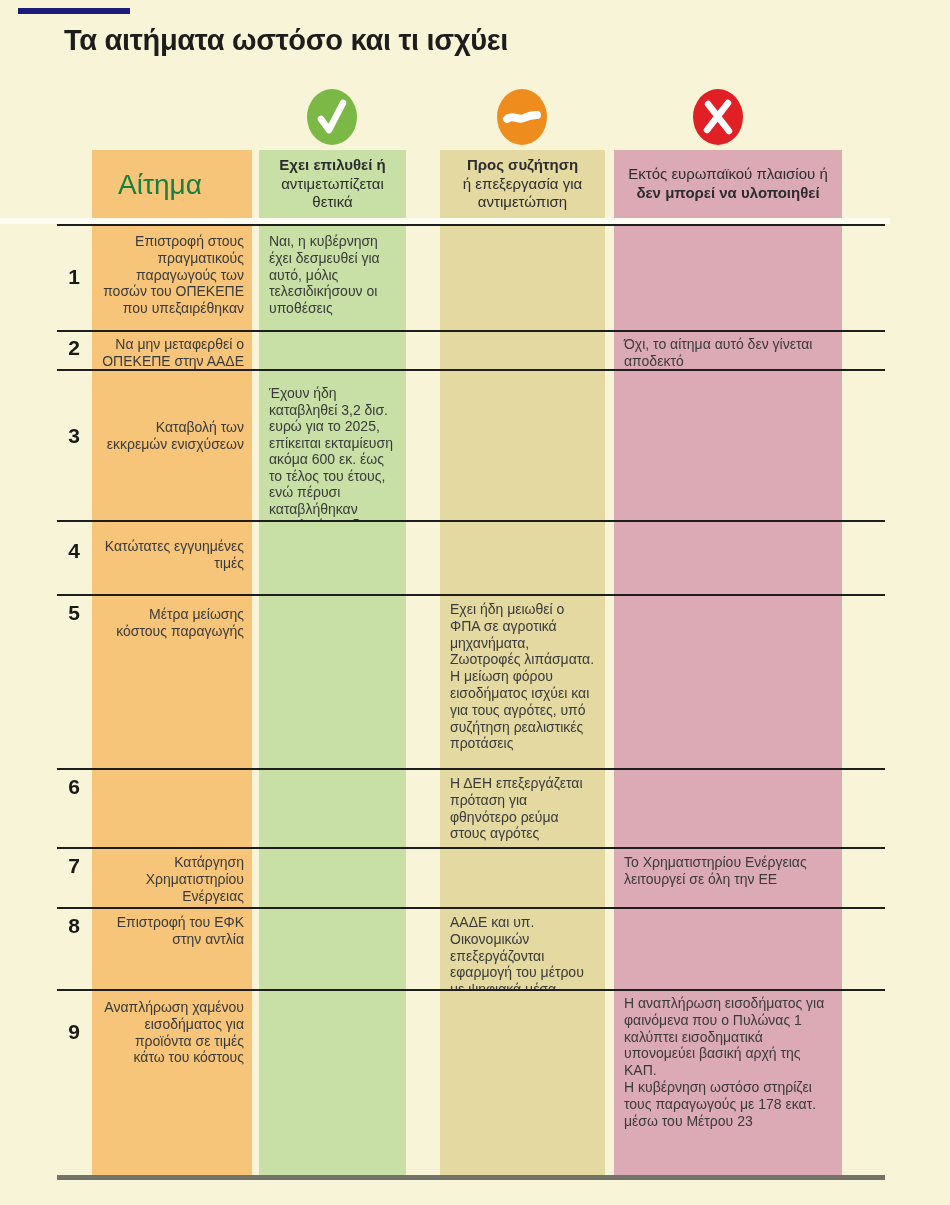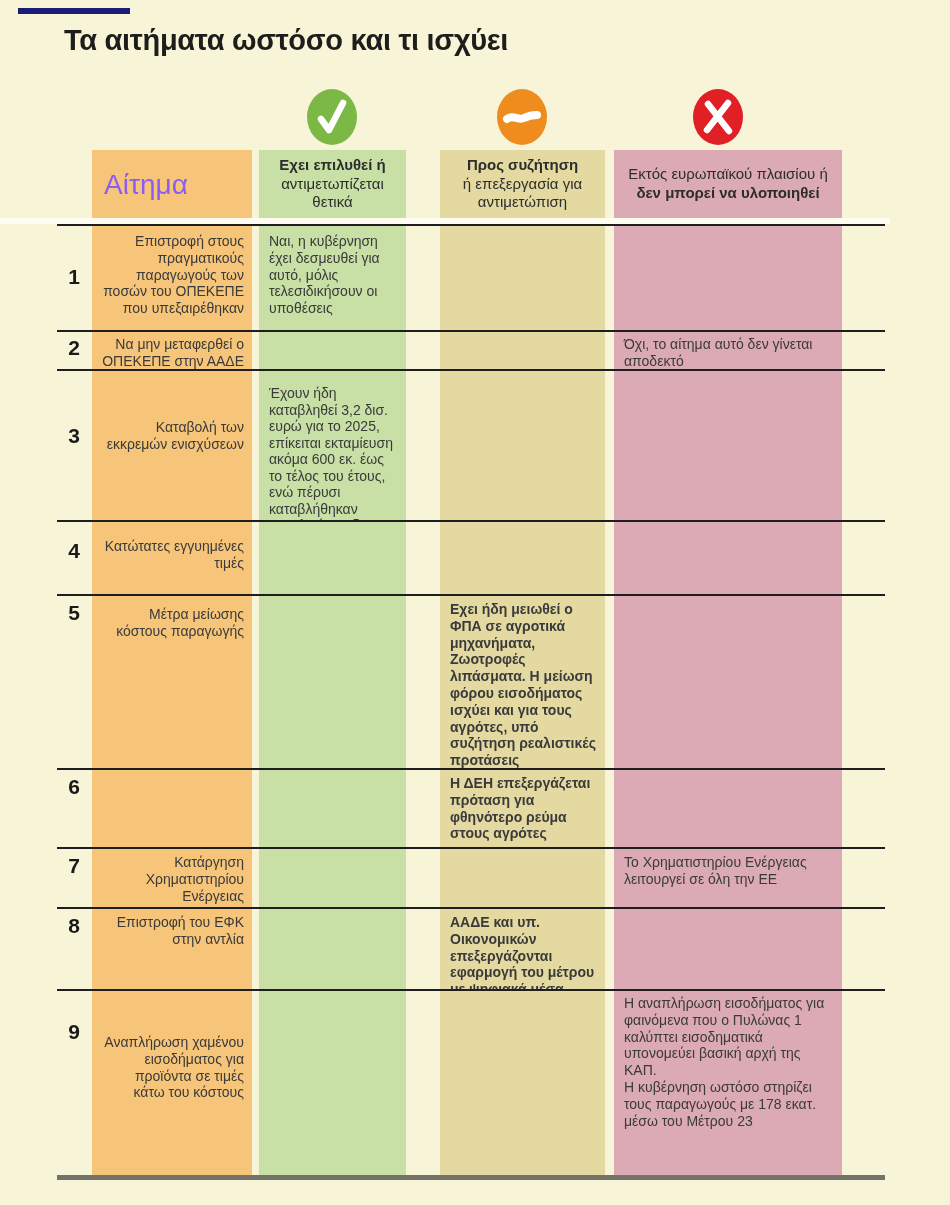--- a/index.html
+++ b/index.html
@@ -26,21 +26,21 @@
   #strip-res { left:259px; width:147px; background:#c8e0a5; }
   #strip-dis { left:440px; width:165px; background:#e3d9a1; }
   #strip-rej { left:614px; width:228px; background:#dcaab5; }
 
   
   .hdr {
     position:absolute; top:150px; height:68px; z-index:2;
     display:flex; flex-direction:column; justify-content:center;
     font-size:15px; line-height:1.25; color:#2d2d2d; text-align:center; padding:0 6px;
   }
-  #hdr-req { left:92px; width:160px; font-size:28px; color:#8b5cf6; text-align:left; padding-left:12px; }
+  #hdr-req { left:92px; width:160px; font-size:28px; color:#15803d; text-align:left; padding-left:26px; }
   #hdr-res { left:259px; width:147px; }
   #hdr-dis { left:440px; width:165px; }
   #hdr-rej { left:614px; width:228px; }
   .hdr b { font-weight:700; }
   .hdr .blk { display:block; }
 
   
   .white-band { position:absolute; left:0; top:218px; width:890px; height:6px; background:#fffdf2; z-index:3; }
   .top-border { position:absolute; left:57px; top:224px; width:828px; height:2px; background:#1e1e1e; z-index:3; }
   .sep { position:absolute; left:57px; width:828px; height:2px; background:#1e1e1e; z-index:3; }
@@ -59,32 +59,32 @@
   .r9 { top:991px; height:184px; }
 
   .cell {
     position:absolute; top:0; bottom:0;
     font-size:14px; line-height:1.2; color:#3a3a3a;
     padding:5px 8px 0 10px; white-space:pre-line; overflow:hidden;
   }
   .c-num { left:0; width:34px; font-size:21px; font-weight:700; color:#191919; text-align:center; padding:4px 0 0 0; white-space:normal; }
   .c-req { left:35px;  width:160px;text-align:right; }
   .c-res { left:202px; width:147px; }
-  .c-dis { left:383px; width:165px;font-weight:bold; }
+  .c-dis { left:383px; width:165px; }
   .c-rej { left:557px; width:228px; }
 
   
   .r1 .c-num { padding-top:36px; }
   .r3 .c-num { padding-top:52px; }
   .r3 .c-req { padding-top:48px; }
   .r3 .c-res { padding-top:14px; line-height:1.18;border-radius:28px; }
   .r4 .c-num { padding-top:16px; }
   .r4 .c-req { padding-top:16px; }
   .r5 .c-req { padding-top:10px; }
-  .r9 .c-req { padding-top:43px; }
+  .r9 .c-req { padding-top:8px; }
   .r9 .c-num { padding-top:28px; }
   .r9 .c-rej { padding-top:4px; }
 </style>
 </head>
 <body>
 
 <div class="accent-bar"></div>
 <h1 class="title">Τα αιτήματα ωστόσο και τι ισχύει</h1>
 
 <svg class="badge" id="badge-check" viewBox="0 0 52 58">

